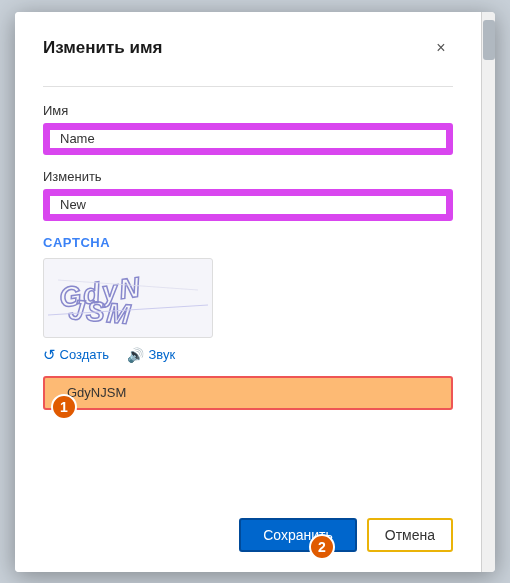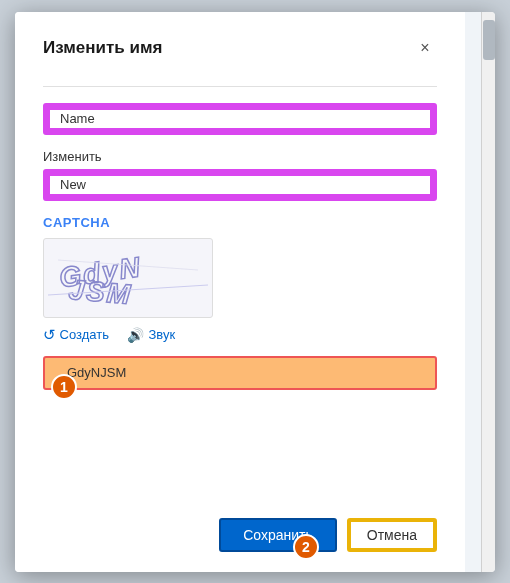--- a/index.html
+++ b/index.html
@@ -14,21 +14,20 @@
     }
 
     .dialog-wrapper {
       display: flex;
       width: 480px;
       height: 560px;
       background: #f0f4f8;
       border-radius: 4px;
       box-shadow: 0 4px 24px rgba(0,0,0,0.35);
       overflow: hidden;
-      gap: 16px;
     }
 
     .dialog-main {
       flex: 1;
       background: #ffffff;
       padding: 24px 28px 20px 28px;
       display: flex;
       flex-direction: column;
       gap: 0;
     }
@@ -200,21 +199,21 @@
       font-weight: 500;
       cursor: pointer;
       position: relative;
     }
 
     .btn-cancel {
       padding: 0 16px;
       height: 34px;
       background: #fff;
       color: #333;
-      border: 4px solid #eab308;
+      border: 2px solid #eab308;
       border-radius: 3px;
       font-size: 14px;
       cursor: pointer;
     }
 
     .badge-2 {
       width: 26px;
       height: 26px;
       border-radius: 50%;
       background: #e05a00;
@@ -244,20 +243,21 @@
   <div class="dialog-main">
 
     <div class="dialog-header">
       <span class="dialog-title">Изменить имя</span>
       <button class="close-btn">×</button>
     </div>
 
     <hr class="divider">
 
     <div class="field-group">
+      <label class="field-label">Имя</label>
       <input class="field-input" type="text" value="Name" style="">
     </div>
 
     <div class="field-group">
       <label class="field-label">Изменить</label>
       <input class="field-input" type="text" value="New" style="">
     </div>
 
     <div class="captcha-section">
       <span class="captcha-label">CAPTCHA</span>

